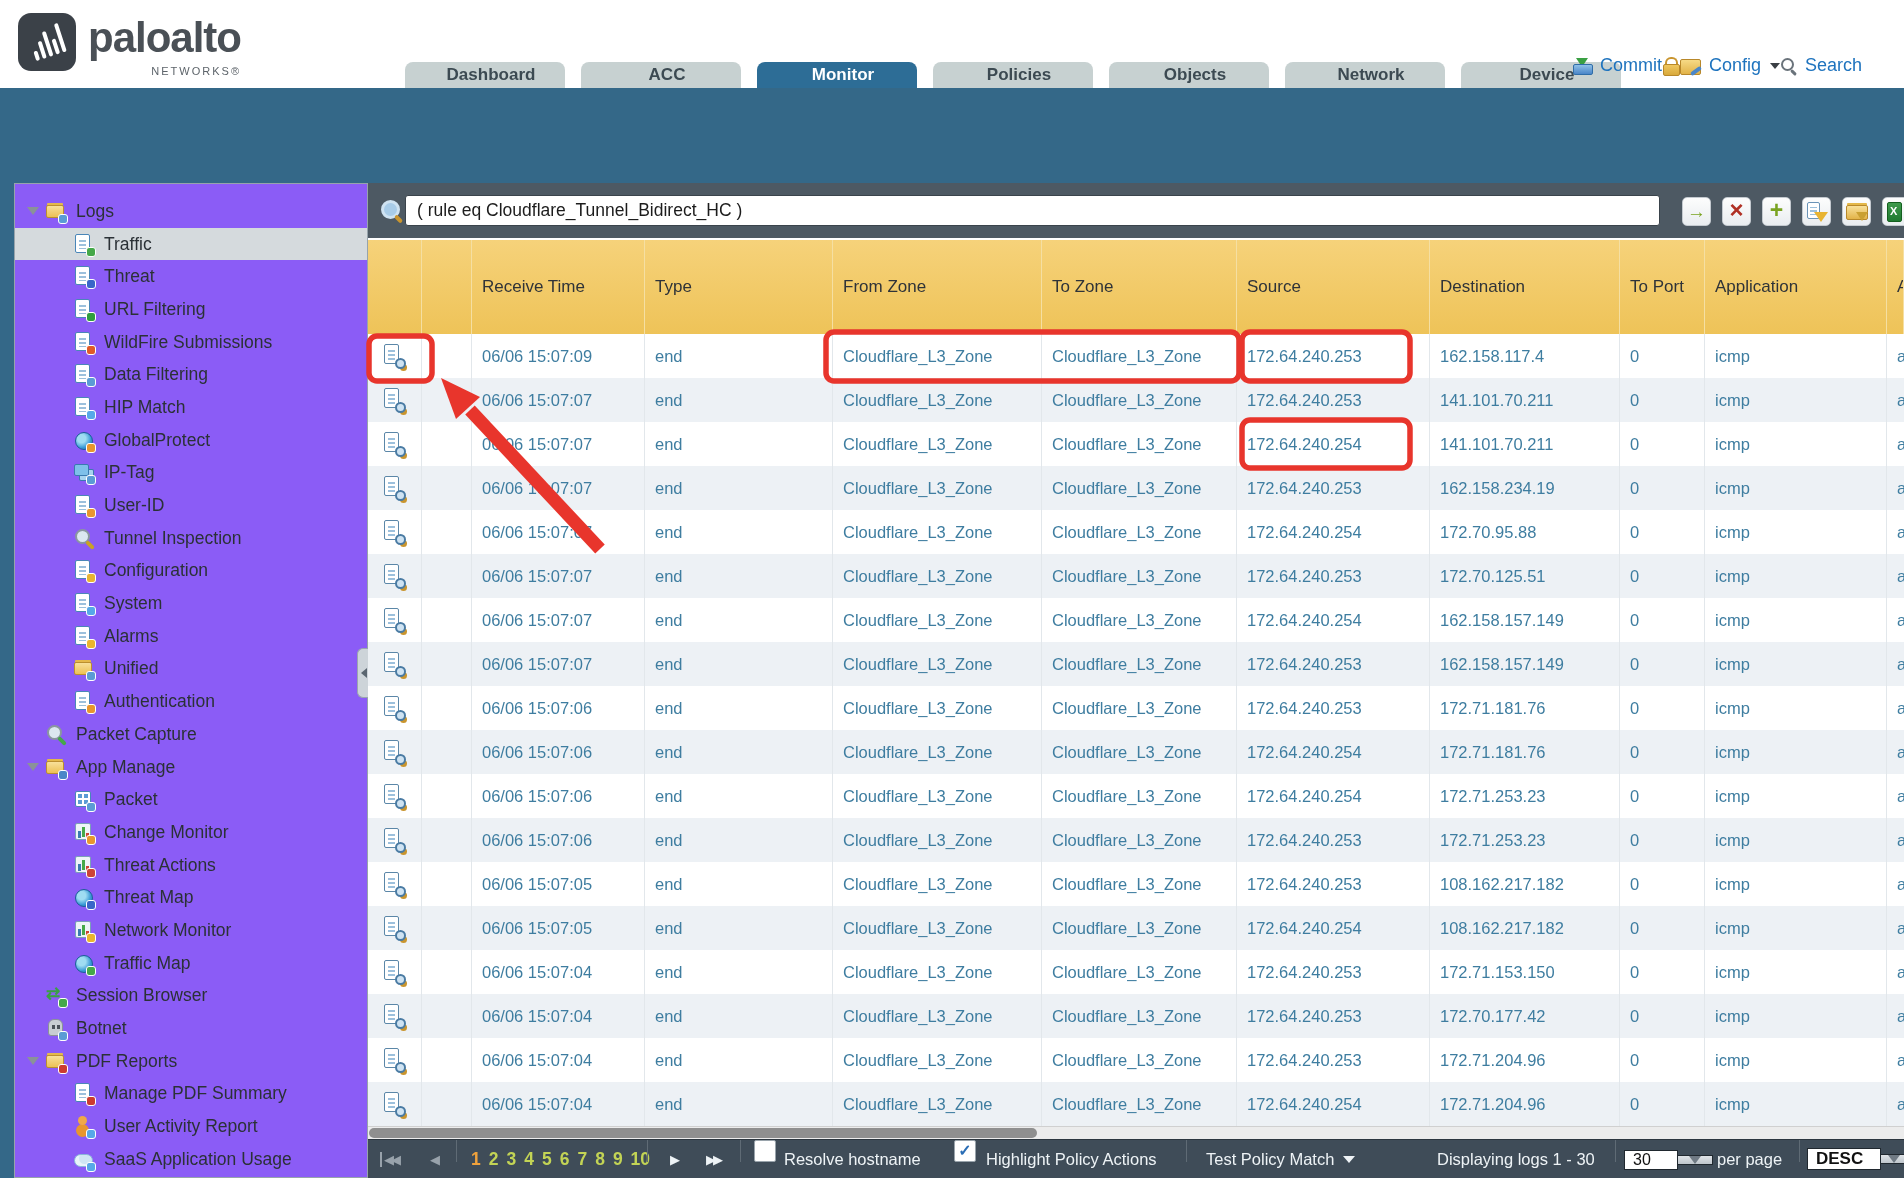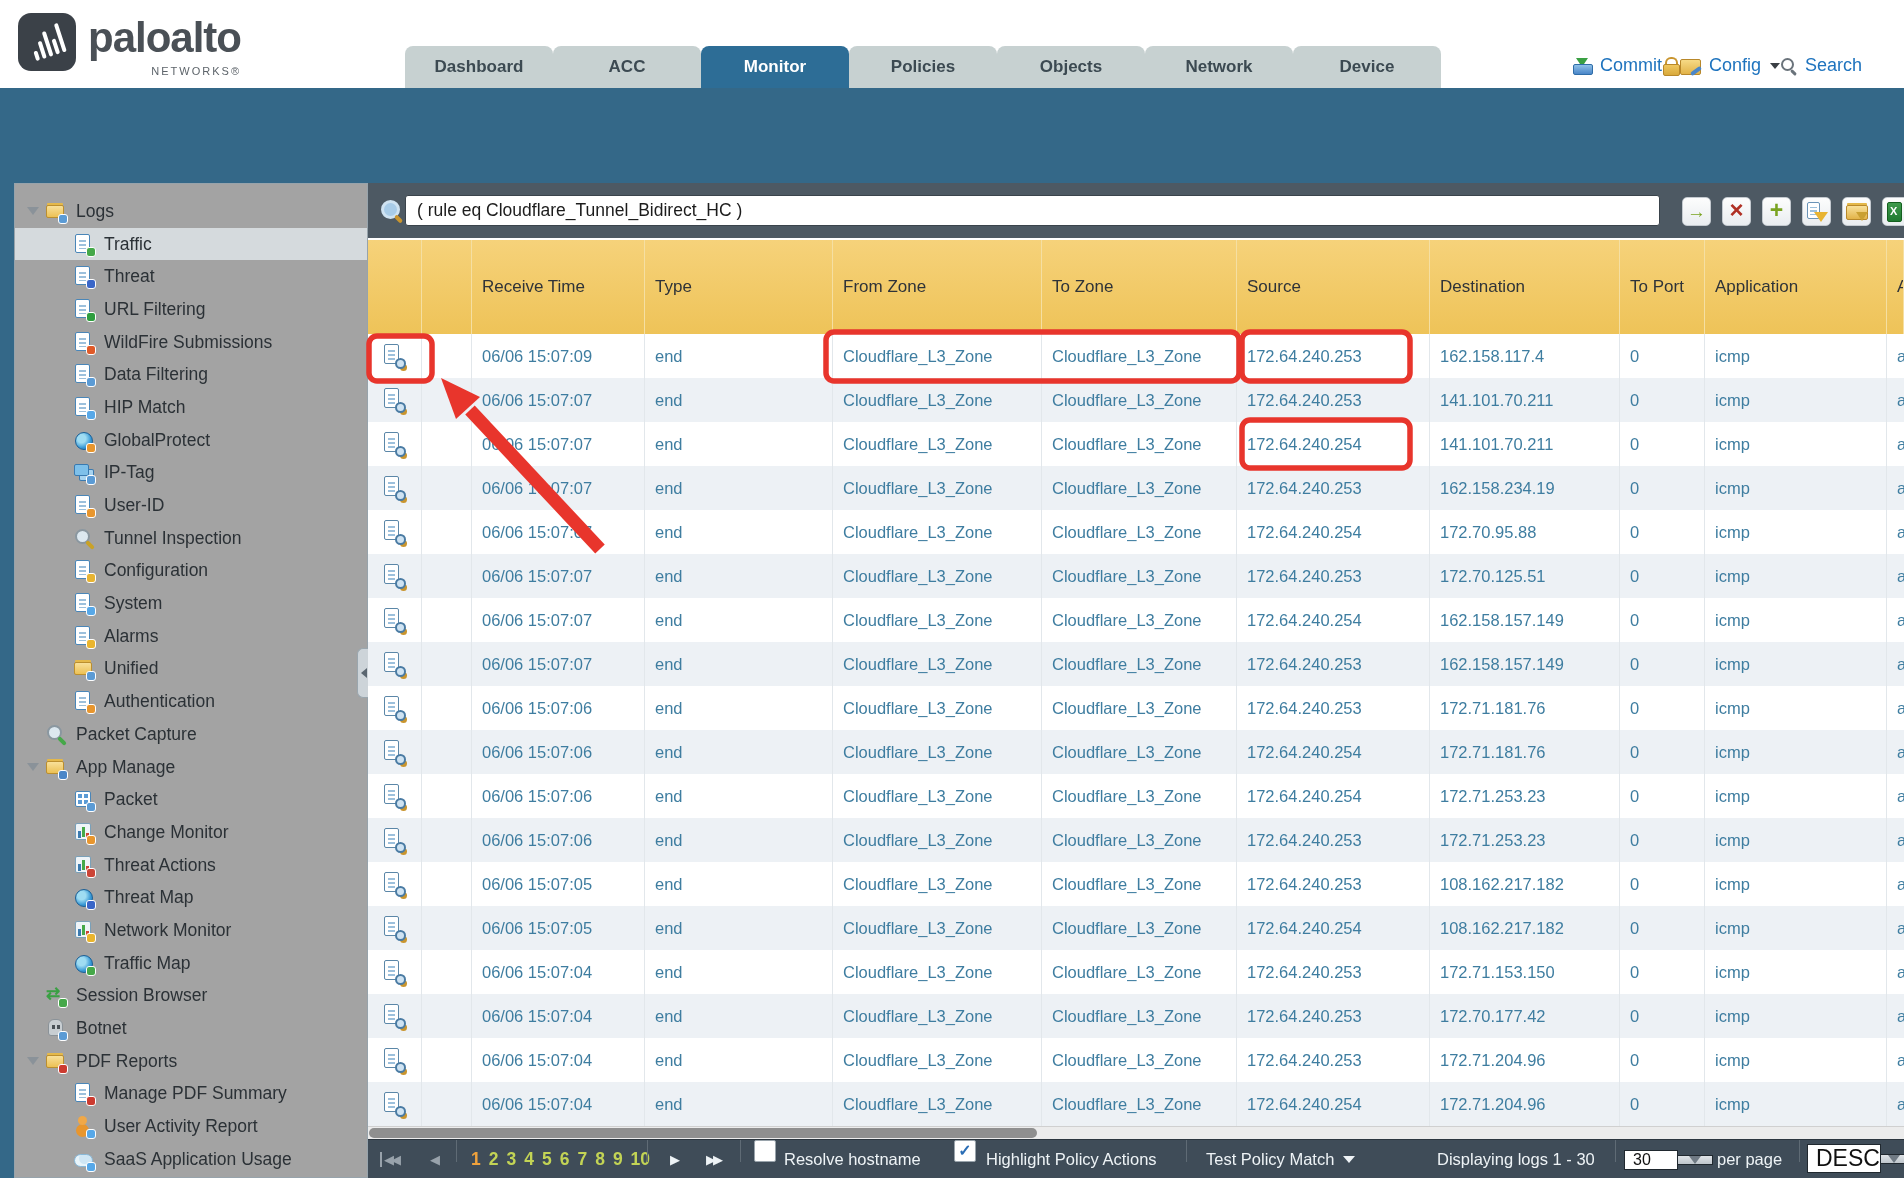--- a/index.html
+++ b/index.html
@@ -11,22 +11,22 @@
   .logo-box{width:58px;height:58px;background:#3b4148;border-radius:13px;display:flex;align-items:center;justify-content:center;}
   .wave{display:flex;align-items:flex-end;gap:3px;transform:rotate(-18deg);}
   .wave i{display:block;width:4px;background:#fff;border-radius:2px;}
   .wave i:nth-child(1){height:10px}.wave i:nth-child(2){height:18px}.wave i:nth-child(3){height:26px}
   .wave i:nth-child(4){height:16px}.wave i:nth-child(5){height:30px}
   .brand{margin-left:12px;position:relative;}
   .brand-main{font-size:42px;font-weight:600;color:#4a5056;letter-spacing:-1px;line-height:50px;}
   .brand-sub{position:absolute;right:0;top:52px;font-size:11px;letter-spacing:2px;color:#5d646a;}
 
   .tabs{position:absolute;left:405px;bottom:0;display:flex;}
-  .tab{width:148px;height:42px;margin-right:0;background:#c7d1d1;border-radius:8px 8px 0 0;
-       color:#3c4a52;font-size:17px;font-weight:600;display:flex;align-items:center;justify-content:center;cursor:default;}
+  .tab{width:148px;height:26px;margin-right:16px;background:#c7d1d1;border-radius:8px 8px 0 0;
+       color:#3c4a52;font-size:17px;font-weight:600;display:flex;align-items:center;justify-content:center;cursor:default;padding-left:12px;}
   .tab.active{background:#2d6d96;color:#fff;}
 
   .hdr-actions{position:absolute;right:42px;bottom:12px;display:flex;align-items:center;font-size:18px;color:#1e73be;}
   .act{display:flex;align-items:center;gap:7px;}
   .ic-commit{position:relative;width:20px;height:20px;}
   .ic-commit::before{content:"";position:absolute;left:3px;top:2px;border-left:6px solid transparent;border-right:6px solid transparent;border-top:9px solid #3aa043;}
   .ic-commit::after{content:"";position:absolute;left:0;bottom:1px;width:18px;height:9px;background:linear-gradient(#8fc0e8,#4a86c8);border:1px solid #2f6da8;border-radius:2px;}
   .ic-lock{position:relative;width:18px;height:20px;}
   .ic-lock::before{content:"";position:absolute;left:3px;top:1px;width:9px;height:8px;border:2.5px solid #c9952e;border-bottom:none;border-radius:6px 6px 0 0;}
   .ic-lock::after{content:"";position:absolute;left:1px;bottom:0;width:15px;height:10px;background:linear-gradient(#f0c75e,#d8a93c);border:1px solid #b8882a;border-radius:2px;}
@@ -45,21 +45,21 @@
   .sel-box{background:#fff;border:1px solid #8f97a0;border-right:none;display:flex;align-items:center;padding:0 9px;font-size:17px;color:#111;}
   .sel-btn{width:36px;background:linear-gradient(#dfe3e7,#c2c8cf);border:1px solid #8f97a0;display:flex;align-items:center;justify-content:center;}
   .tri{width:0;height:0;border-left:7px solid transparent;border-right:7px solid transparent;border-top:9px solid #707a84;}
   .ic-refresh{position:relative;width:21px;height:21px;border:3px solid #dfe9f0;border-radius:50%;margin-left:18px;}
   .ic-refresh::before{content:"";position:absolute;right:-6px;top:-3px;border:5px solid transparent;border-left:8px solid #dfe9f0;transform:rotate(40deg);}
   .ic-help{width:25px;height:25px;border-radius:50%;background:radial-gradient(circle at 35% 30%,#7ab4e4,#2a6db5);border:2px solid #dce8f2;color:#fff;font-weight:bold;font-size:15px;display:flex;align-items:center;justify-content:center;margin-left:16px;}
   .help-lb{color:#e7edf2;font-size:17px;margin-left:5px;}
 
   
   .left-strip{position:absolute;left:0;top:88px;width:14px;height:1090px;background:#346888;}
-  .sidebar{position:absolute;left:14px;top:183px;width:354px;height:995px;background:#a3a3a3;border:1px solid #97a3ab;box-sizing:border-box;overflow:hidden;}
+  .sidebar{position:absolute;left:14px;top:183px;width:354px;height:995px;background:#8b5cf6;border:1px solid #97a3ab;box-sizing:border-box;overflow:hidden;}
   .tree{padding-top:11px;}
   .t-row{display:flex;align-items:center;height:32.7px;padding-left:6px;font-size:17.5px;color:#2b3136;cursor:default;white-space:nowrap;}
   .t-row.sel{background:#d5dadd;}
   .ind{width:28px;flex:none;}
   .cslot{width:24px;flex:none;display:flex;align-items:center;justify-content:center;}
   .caret::before{content:"";width:0;height:0;border-left:6px solid transparent;border-right:6px solid transparent;border-top:8px solid #8a9299;}
   .t-lb{margin-left:9px;}
 
   .ib{position:relative;width:22px;height:21px;flex:none;}
   .ib::after{content:"";position:absolute;right:-1px;bottom:-2px;width:10px;height:10px;border-radius:3px;background:var(--bdg,#5b9bd5);border:1.5px solid #fff;box-sizing:border-box;}
@@ -139,21 +139,21 @@
   .vdiv{width:1px;height:22px;background:#5f6b75;}
   .pages{display:flex;gap:8px;font-size:17.5px;font-weight:bold;color:#c3d455;}
   .pg.cur{color:#f0a23c;}
   .cb{width:20px;height:20px;background:#fff;border:1px solid #9aa4ac;border-radius:2px;display:flex;align-items:center;justify-content:center;
       color:#2a6db5;font-weight:bold;font-size:16px;line-height:1;}
   .tpm-caret{width:0;height:0;border-left:6px solid transparent;border-right:6px solid transparent;border-top:7px solid #eef3f6;margin-left:9px;}
   .sb-sel{display:flex;height:29px;}
   .sb-box{background:#fff;border:1px solid #20282f;display:flex;align-items:center;padding:0 8px;font-size:16px;color:#111;}
   .sb-btn{width:34px;background:linear-gradient(#dfe3e7,#bfc6cc);border:1px solid #20282f;border-left:none;display:flex;align-items:center;justify-content:center;}
   .sb-btn .tri{border-left-width:6px;border-right-width:6px;border-top-width:8px;}
-  .desc-box{font-weight:normal;font-size:23px;}
+  .desc-box{font-weight:bold;font-size:17px;}
 
   
   .annot{position:absolute;left:0;top:0;width:1904px;height:1178px;pointer-events:none;z-index:50;}
 </style>
 </head>
 <body>
 
 <div class="canvas">
 
   <header class="hdr">

